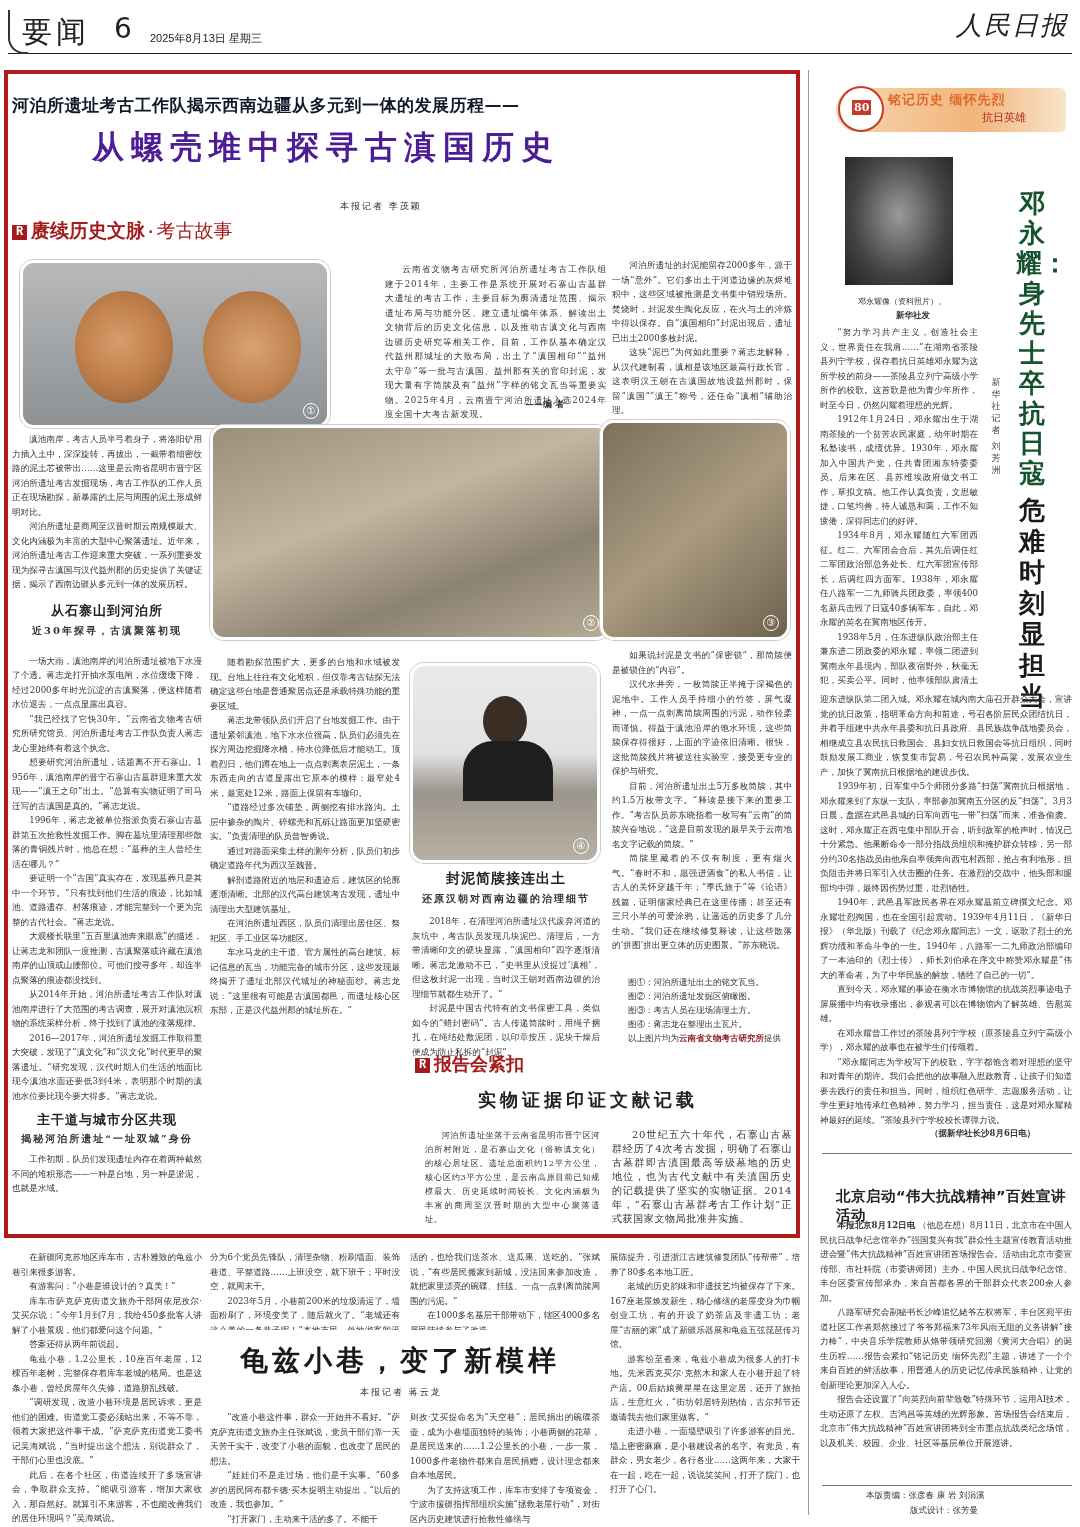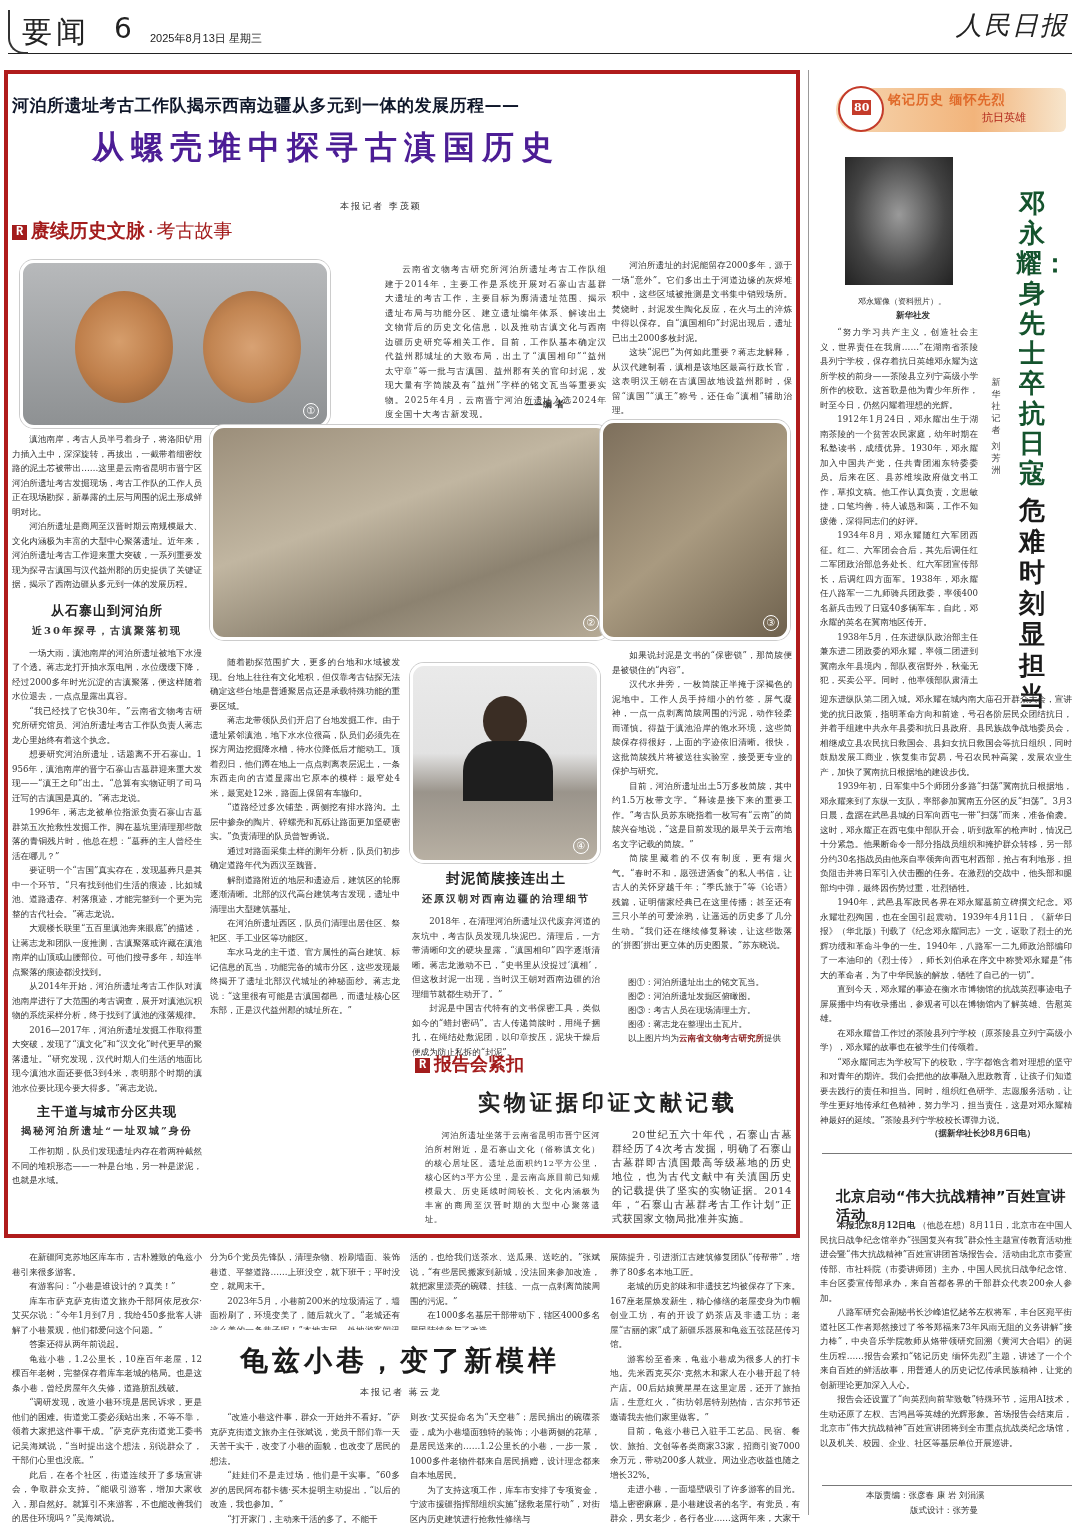--- a/index.html
+++ b/index.html
@@ -34,21 +34,21 @@
 
 #editor-note{left:385px;top:262px;width:222px;font-size:8.6px;line-height:14.6px;letter-spacing:.8px;color:#333}
 #editor-sign{left:525px;top:398px;font-size:9px;font-weight:bold;color:#333}
 .col{position:absolute}
 .sub1{font-family:"DejaVu Sans",sans-serif;font-size:13px;font-weight:bold;color:#222;text-align:center;letter-spacing:1px}
 .sub2{font-size:10px;color:#333;text-align:center;letter-spacing:2px;font-weight:bold}
 #captions{left:628px;top:975px;width:165px;font-size:8.5px;line-height:14px;color:#333}
 #captions .cred{color:#333}
 #captions .cred b{color:#8a1e1e}
 #kicker2{left:415px;top:1052px;font-size:18px}
-#ext-title{left:478px;top:1088px;font-size:22px;font-weight:bold;letter-spacing:4px;color:#222}
+#ext-title{left:478px;top:1088px;font-size:18px;font-weight:bold;letter-spacing:4px;color:#222}
 
 #rule-v{left:808px;top:70px;width:1px;height:1445px;background:#999}
 #banner{left:836px;top:88px;width:230px;height:44px;border-radius:22px 6px 6px 22px;background:linear-gradient(90deg,#f6d7b2,#f2b47b 60%,#f7e5cc)}
 #banner-emb{left:838px;top:86px;width:46px;height:46px;border-radius:50%;background:#fff;border:2px solid #c43b2a}
 #banner-emb:after{content:"80";position:absolute;left:12px;top:12px;font-size:11px;font-weight:bold;color:#fff;background:#c43b2a;padding:1px 2px}
 #banner-t1{left:888px;top:91px;font-family:"DejaVu Sans",sans-serif;font-size:13px;font-weight:bold;color:#e06a2a;letter-spacing:1px}
 #banner-t2{left:982px;top:110px;font-family:"DejaVu Sans",sans-serif;font-size:11px;font-weight:normal;color:#b02418}
 #hero-photo{left:845px;top:157px;width:108px;height:128px;background:radial-gradient(ellipse at 50% 45%,#9a9a9a,#444 60%,#222)}
 #hero-cap{left:858px;top:296px;font-size:8px;color:#333}
 #hero-src{left:896px;top:310px;font-size:8.5px;font-weight:bold;color:#333;font-family:"DejaVu Sans",sans-serif}
@@ -103,21 +103,21 @@
 
 <div class="abs" id="editor-note">
     <p class="p">云南省文物考古研究所河泊所遗址考古工作队组建于2014年，主要工作是系统开展对石寨山古墓群大遗址的考古工作，主要目标为廓清遗址范围、揭示遗址布局与功能分区、建立遗址编年体系、解读出土文物背后的历史文化信息，以及推动古滇文化与西南边疆历史研究等相关工作。目前，工作队基本确定汉代益州郡城址的大致布局，出土了“滇国相印”“益州太守章”等一批与古滇国、益州郡有关的官印封泥，发现大量有字简牍及有“益州”字样的铭文瓦当等重要实物。2025年4月，云南晋宁河泊所遗址入选2024年度全国十大考古新发现。</p>
   </div>
 <div class="abs" id="editor-sign">——编  者</div>
 
 <div class="col" style="left:12px;top:432px;width:190px">
   <p class="p">滇池南岸，考古人员半弓着身子，将洛阳铲用力插入土中，深深旋转，再拔出，一截带着细密纹路的泥土芯被带出……这里是云南省昆明市晋宁区河泊所遗址考古发掘现场，考古工作队的工作人员正在现场勘探，新暴露的土层与周围的泥土形成鲜明对比。</p>
   <p class="p">河泊所遗址是商周至汉晋时期云南规模最大、文化内涵极为丰富的大型中心聚落遗址。近年来，河泊所遗址考古工作迎来重大突破，一系列重要发现为探寻古滇国与汉代益州郡的历史提供了关键证据，揭示了西南边疆从多元到一体的发展历程。</p>
   <div class="sub1" style="margin-top:10px">从石寨山到河泊所</div>
-  <div class="sub2" style="margin:4px 0 8px">近30年探寻，古滇聚落初现</div>
+  <div class="sub2" style="margin:4px 0 16px">近30年探寻，古滇聚落初现</div>
   <p class="p">一场大雨，滇池南岸的河泊所遗址被地下水漫了个透。蒋志龙打开抽水泵电闸，水位缓缓下降，经过2000多年时光沉淀的古滇聚落，便这样随着水位退去，一点点显露出真容。</p>
   <p class="p">“我已经找了它快30年。”云南省文物考古研究所研究馆员、河泊所遗址考古工作队负责人蒋志龙心里始终有着这个执念。</p>
   <p class="p">想要研究河泊所遗址，话题离不开石寨山。1956年，滇池南岸的晋宁石寨山古墓群迎来重大发现——“滇王之印”出土。“总算有实物证明了司马迁写的古滇国是真的。”蒋志龙说。</p>
   <p class="p">1996年，蒋志龙被单位指派负责石寨山古墓群第五次抢救性发掘工作。脚在墓坑里清理那些散落的青铜残片时，他总在想：“墓葬的主人曾经生活在哪儿？”</p>
   <p class="p">要证明一个“古国”真实存在，发现墓葬只是其中一个环节。“只有找到他们生活的痕迹，比如城池、道路遗存、村落痕迹，才能完整到一个更为完整的古代社会。”蒋志龙说。</p>
   <p class="p">大观楼长联里“五百里滇池奔来眼底”的描述，让蒋志龙和团队一度推测，古滇聚落或许藏在滇池南岸的山顶或山腰部位。可他们搜寻多年，却连半点聚落的痕迹都没找到。</p>
   <p class="p">从2014年开始，河泊所遗址考古工作队对滇池南岸进行了大范围的考古调查，展开对滇池沉积物的系统采样分析，终于找到了滇池的涨落规律。</p>
   <p class="p">2016—2017年，河泊所遗址发掘工作取得重大突破，发现了“滇文化”和“汉文化”时代更早的聚落遗址。“研究发现，汉代时期人们生活的地面比现今滇池水面还要低3到4米，表明那个时期的滇池水位要比现今要大得多。”蒋志龙说。</p>
   <div class="sub1" style="margin-top:8px">主干道与城市分区共现</div>
   <div class="sub2" style="margin:3px 0 6px">揭秘河泊所遗址“一址双城”身份</div>
@@ -239,15 +239,14 @@
   <p class="p">“打开家门，主动来干活的多了。不能干</p>
 </div>
 <div class="col" style="left:410px;top:1410px;width:190px;height:117px;overflow:hidden">
   <p class="p ni">则孜·艾买提命名为“天空巷”；居民捐出的碗碟茶壶，成为小巷墙面独特的装饰；小巷两侧的花草，是居民送来的……1.2公里长的小巷，一步一景，1000多件老物件都来自居民捐赠，设计理念都来自本地居民。</p>
   <p class="p">为了支持这项工作，库车市安排了专项资金，宁波市援疆指挥部组织实施“拯救老屋行动”，对街区内历史建筑进行抢救性修缮与</p>
 </div>
 <div class="col" style="left:610px;top:1250px;width:190px;height:277px;overflow:hidden">
   <p class="p ni">展陈提升，引进浙江古建筑修复团队“传帮带”，培养了80多名本地工匠。</p>
   <p class="p">老城的历史韵味和非遗技艺均被保存了下来。167座老屋焕发新生，精心修缮的老屋变身为巾帼创业工坊，有的开设了奶茶店及非遗工坊；老屋“古丽的家”成了新疆乐器展和龟兹五弦琵琶传习馆。</p>
   <p class="p">游客纷至沓来，龟兹小巷成为很多人的打卡地。先米西克买尔·克然木和家人在小巷开起了特产店。00后姑娘黄星星在这里定居，还开了旅拍店，生意红火，“街坊邻居特别热情，古尔邦节还邀请我去他们家里做客。”</p>
-  <p class="p">目前，龟兹小巷已入驻手工艺品、民宿、餐饮、旅拍、文创等各类商家33家，招商引资7000余万元，带动200多人就业。周边业态收益也随之增长32%。</p>
   <p class="p">走进小巷，一面墙壁吸引了许多游客的目光。墙上密密麻麻，是小巷建设者的名字。有党员，有群众，男女老少，各行各业……这两年来，大家干在一起，吃在一起，说说笑笑间，打开了院门，也打开了心门。</p>
 </div>
 
 </body></html>

